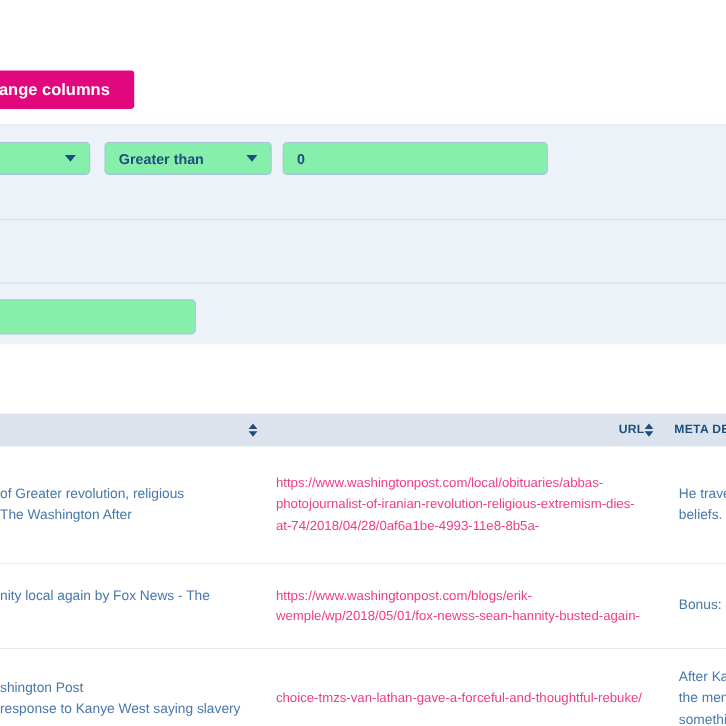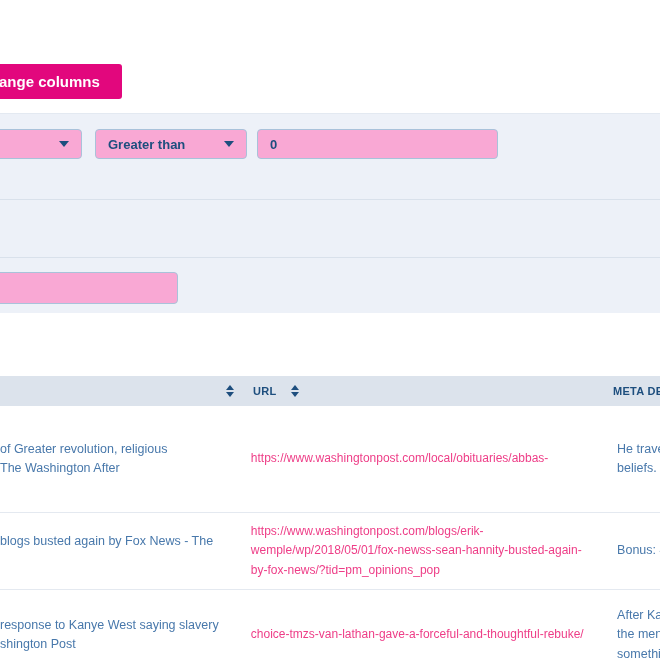--- a/index.html
+++ b/index.html
@@ -11,42 +11,42 @@
     position:absolute;left:-43px;top:64px;height:35px;
     background:var(--accent-pink,#e2077d);color:#fff;border:none;border-radius:3px;
     font-family:"Liberation Sans",sans-serif;font-weight:700;font-size:15px;
     padding:0 22px;cursor:pointer;
   }
 
   
   .panel{position:absolute;left:0;top:113px;width:660px;height:200px;
     background:var(--panel-bg,#edf1f8);border-top:1px solid #e3e9f1;box-sizing:border-box;}
   .select,.value-input,.search-input{
-    position:absolute;background:#f9a8d4;border:1px solid #a9c2da;border-radius:4px;
+    position:absolute;background:#86efac;border:1px solid #a9c2da;border-radius:4px;
     height:30px;box-sizing:border-box;color:var(--navy,#1d4e7e);
     font-family:"Liberation Sans",sans-serif;font-weight:700;font-size:13px;
   }
   .select{display:flex;align-items:center;justify-content:space-between;padding:0 12px;cursor:pointer;}
   .select-column{left:-100px;top:15px;width:182px;}
   .select-operator{left:95px;top:15px;width:152px;}
   .value-input{left:257px;top:15px;width:241px;padding:0 12px;}
   .search-input{left:-12px;top:158px;width:190px;height:32px;padding:0 10px;font-weight:400;}
   .caret-down{width:0;height:0;border-left:5px solid transparent;border-right:5px solid transparent;
     border-top:6px solid var(--navy,#1d4e7e);}
   .divider{position:absolute;left:0;width:660px;height:1px;background:#d9e1eb;}
   .divider-1{top:85px;}
   .divider-2{top:143px;}
 
   
   .table{position:absolute;left:0;top:376px;width:900px;}
   .thead{display:flex;height:30px;background:var(--header-bg,#dce3ec);align-items:center;
     color:var(--navy,#1d4e7e);font-size:11px;font-weight:700;letter-spacing:.3px;}
   .th{box-sizing:border-box;display:flex;align-items:center;height:100%;}
   .th-title{width:240px;justify-content:flex-end;padding-right:6px;}
-  .th-url{width:360px;justify-content:flex-start;padding:0 6px 0 13px;gap:14px;}
+  .th-url{width:360px;justify-content:flex-end;padding:0 6px 0 13px;}
   .th-meta{width:300px;justify-content:space-between;padding:0 6px 0 13px;}
   .sort-icon{display:inline-flex;flex-direction:column;gap:2px;align-items:center;cursor:pointer;}
   .tri-up{width:0;height:0;border-left:4px solid transparent;border-right:4px solid transparent;
     border-bottom:5px solid var(--navy,#1d4e7e);}
   .tri-down{width:0;height:0;border-left:4px solid transparent;border-right:4px solid transparent;
     border-top:5px solid var(--navy,#1d4e7e);}
 
   .trow{display:flex;border-bottom:1px solid #e4e9f0;background:#fff;}
   .trow:nth-child(1){height:106px;}
   .trow:nth-child(2){height:76px;}
@@ -110,44 +110,45 @@
 
     </div>
     <div class="tbody">
         <div class="trow">
           <div class="cell cell-title">
             <div class="line">of Greater revolution, religious</div>
             <div class="line">The Washington After</div>
           </div>
           <div class="cell cell-url">
             <div class="line">https://www.washingtonpost.com/local/obituaries/abbas-</div>
+            <div class="line">photojournalist-of-iranian-revolution-religious-extremism-dies-</div>
+            <div class="line">at-74/2018/04/28/0af6a1be-4993-11e8-8b5a-</div>
           </div>
           <div class="cell cell-meta">
             <div class="line">He travele</div>
             <div class="line">beliefs.</div>
           </div>
         </div>
         <div class="trow">
           <div class="cell cell-title">
-            <div class="line">blogs busted again by Fox News - The</div>
+            <div class="line">nity local again by Fox News - The</div>
             <div class="line"></div>
           </div>
           <div class="cell cell-url">
             <div class="line">https://www.washingtonpost.com/blogs/erik-</div>
             <div class="line">wemple/wp/2018/05/01/fox-newss-sean-hannity-busted-again-</div>
-            <div class="line">by-fox-news/?tid=pm_opinions_pop</div>
           </div>
           <div class="cell cell-meta">
             <div class="line">Bonus: 49</div>
           </div>
         </div>
         <div class="trow">
           <div class="cell cell-title">
+            <div class="line">shington Post</div>
             <div class="line">response to Kanye West saying slavery</div>
-            <div class="line">shington Post</div>
           </div>
           <div class="cell cell-url">
             <div class="line">choice-tmzs-van-lathan-gave-a-forceful-and-thoughtful-rebuke/</div>
           </div>
           <div class="cell cell-meta">
             <div class="line">After Kany</div>
             <div class="line">the men o</div>
             <div class="line">something</div>
           </div>
         </div>

